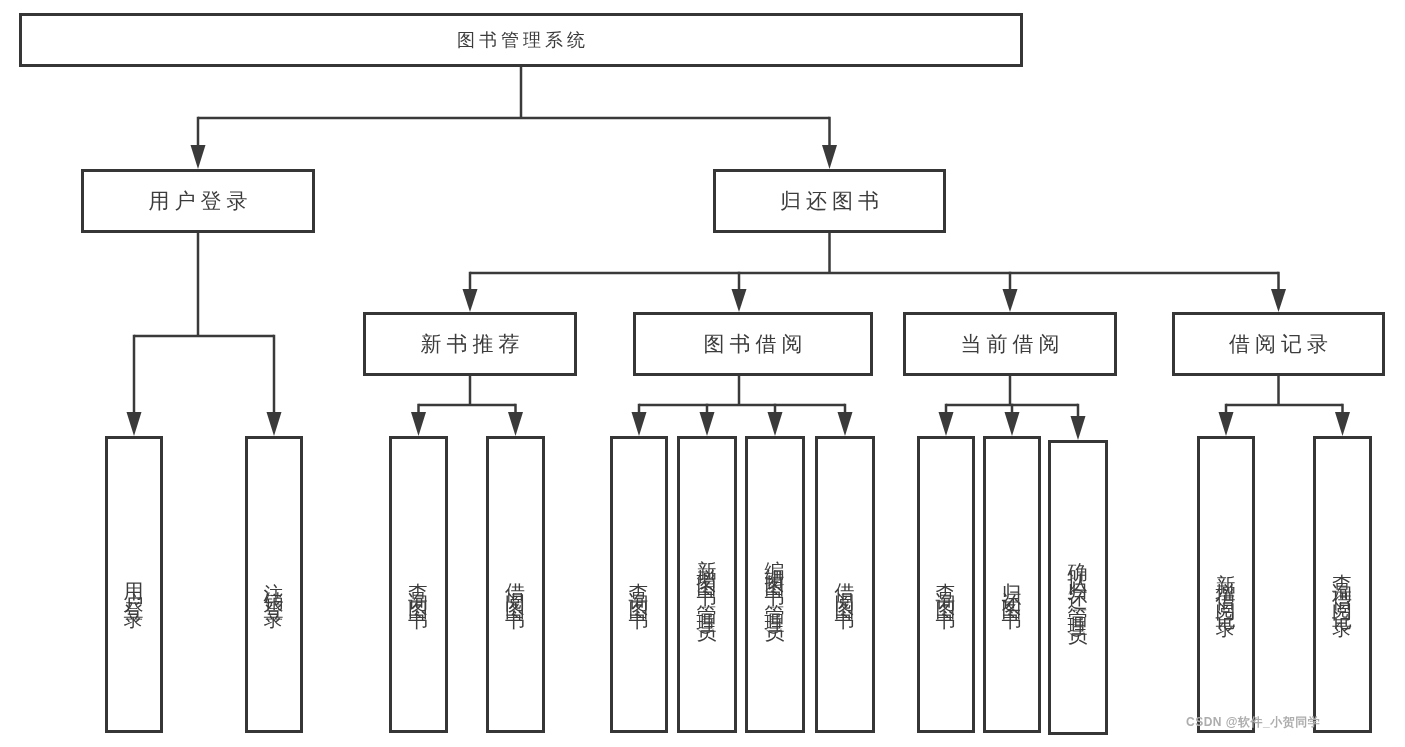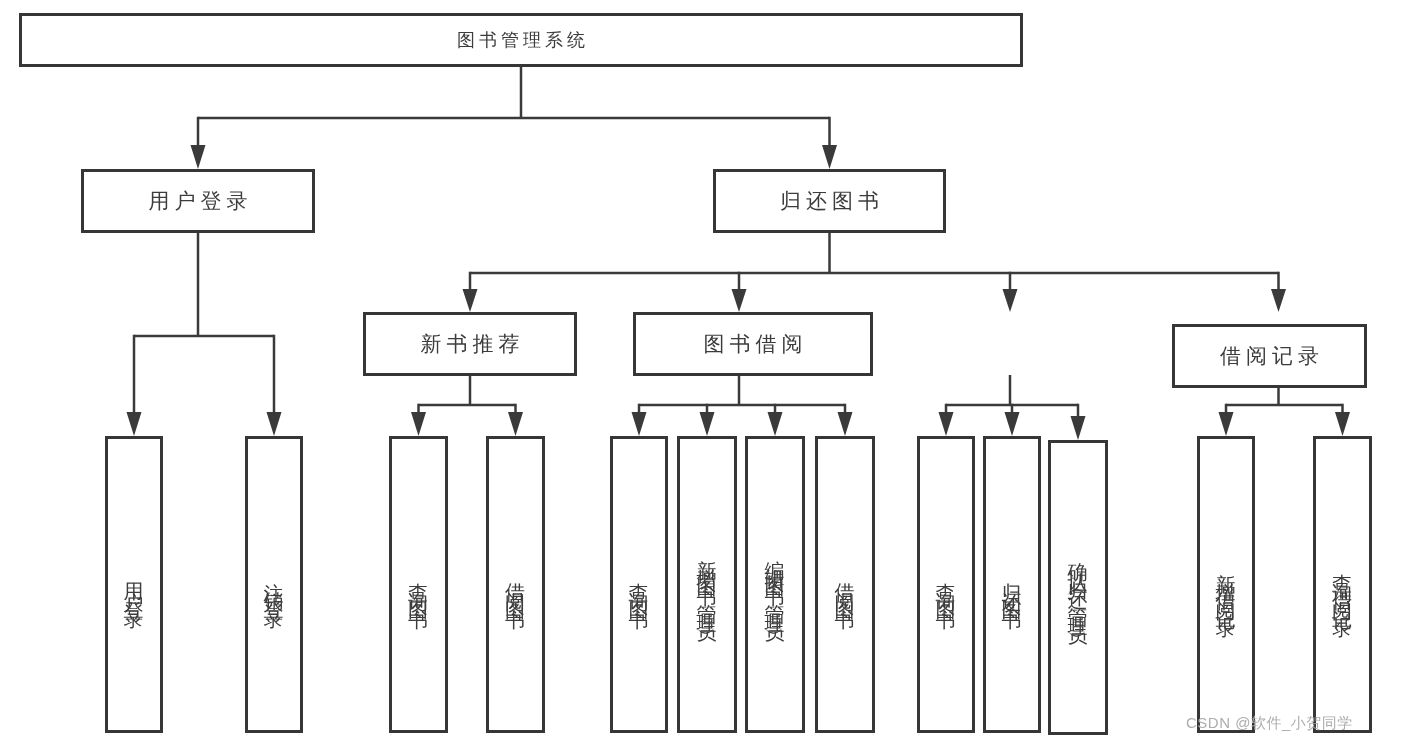--- a/index.html
+++ b/index.html
@@ -18,21 +18,21 @@
   }
   .hbox{font-size:21px;letter-spacing:5px;text-indent:5px;white-space:nowrap;}
   .rootbox{font-size:18px;letter-spacing:4px;text-indent:4px;}
   .vbox{
     writing-mode:vertical-rl;text-orientation:mixed;
     font-size:20px;letter-spacing:9px;line-height:1;
     white-space:nowrap;
   }
   .watermark{
     position:absolute;z-index:3;
-    font-size:15px;color:#adadad;letter-spacing:0.5px;white-space:nowrap;
+    font-size:12px;color:#adadad;letter-spacing:0.5px;white-space:nowrap;font-weight:bold;
   }
 </style>
 </head>
 <body>
 
 <div id="canvas">
 
   <svg class="connectors" width="1405" height="747" viewBox="0 0 1405 747" stroke="#3a3a3a" stroke-width="2.5" fill="#3a3a3a">
 
     <line x1="521" y1="66" x2="521" y2="118"></line>
@@ -95,21 +95,22 @@
     <polygon points="1335,412 1350,412 1342.5,436" stroke="none"></polygon>
   </svg>
 
   <div class="box rootbox" style="left:19px;top:13px;width:1004px;height:54px;">图书管理系统</div>
 
   <div class="box hbox" style="left:81px;top:169px;width:234px;height:64px;">用户登录</div>
   <div class="box hbox" style="left:713px;top:169px;width:233px;height:64px;">归还图书</div>
 
   <div class="box hbox" style="left:363px;top:312px;width:214px;height:64px;">新书推荐</div>
   <div class="box hbox" style="left:633px;top:312px;width:240px;height:64px;">图书借阅</div>
-  <div class="box hbox" style="left:1172px;top:312px;width:195px;height:64px;margin-top:12px;">借阅记录</div>
+  <div class="box hbox" style="left:903px;top:312px;width:214px;height:64px;">当前借阅</div>
+  <div class="box hbox" style="left:1172px;top:312px;width:213px;height:64px;">借阅记录</div>
 
   <div class="box vbox" style="left:105px;top:436px;width:58px;height:297px;">用户登录</div>
   <div class="box vbox" style="left:245px;top:436px;width:58px;height:297px;">注销登录</div>
 
   <div class="box vbox" style="left:389px;top:436px;width:59px;height:297px;">查询图书</div>
   <div class="box vbox" style="left:486px;top:436px;width:59px;height:297px;">借阅图书</div>
 
   <div class="box vbox" style="left:610px;top:436px;width:58px;height:297px;">查询图书</div>
   <div class="box vbox" style="left:677px;top:436px;width:60px;height:297px;">新增图书（管理员）</div>
   <div class="box vbox" style="left:745px;top:436px;width:60px;height:297px;">编辑图书（管理员）</div>

